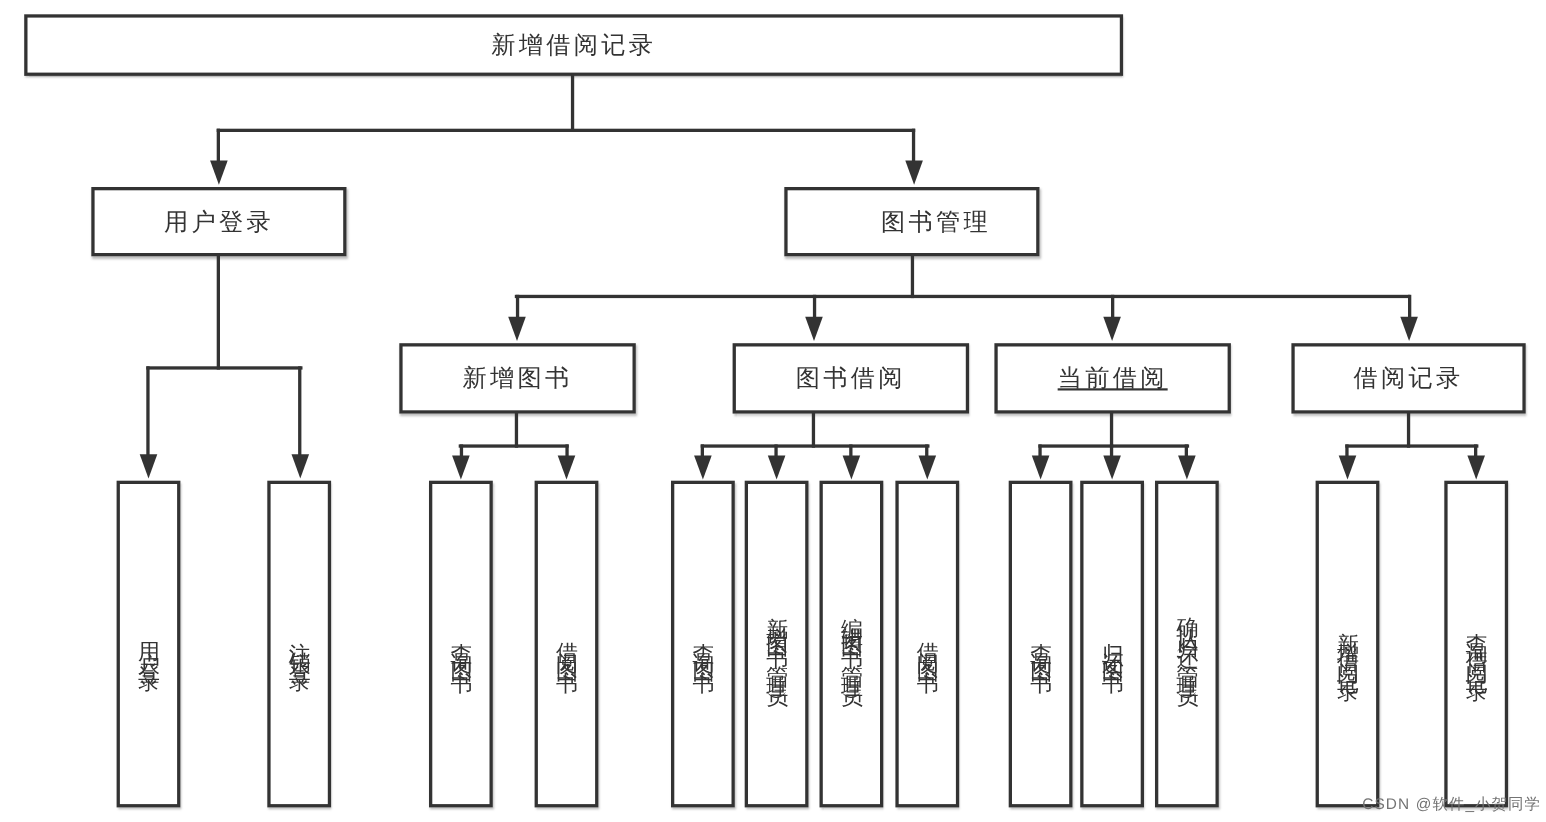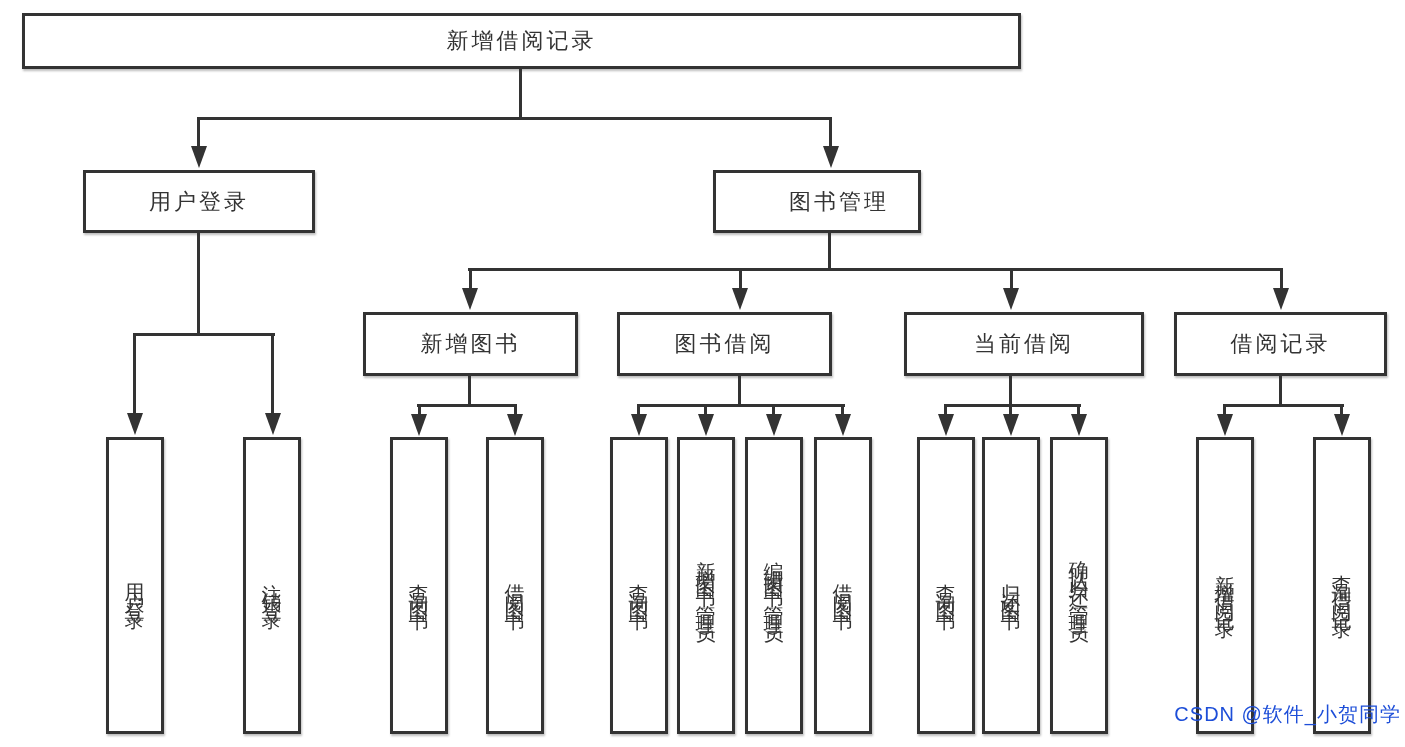--- a/index.html
+++ b/index.html
@@ -23,40 +23,40 @@
     writing-mode:vertical-rl;text-orientation:mixed;
     font-size:20px;letter-spacing:9px;line-height:1;color:#333333;white-space:nowrap;
   }
   .vl,.hl,.st{position:absolute;background:#333333;}
   .ah{
     position:absolute;width:0;height:0;
     border-left:8px solid transparent;border-right:8px solid transparent;
     border-top:22px solid #333333;
   }
   .watermark{
-    position:absolute;right:4px;bottom:19px;z-index:5;
-    font-size:20px;letter-spacing:1px;color:#1d4ed8;
+    position:absolute;right:4px;bottom:7px;z-index:5;
+    font-size:14px;letter-spacing:1px;color:#737373;
   }
 </style>
 </head>
 <body>
 
 <div class="canvas">
 
   <div class="box" style="left:22px;top:13px;width:999px;height:56px;">新增借阅记录</div>
 
   <div class="box" style="left:83px;top:170px;width:232px;height:63px;">用户登录</div>
 
-  <div class="box" style="left:713px;top:170px;width:208px;height:63px;padding-left:44px;">图书管理</div>
+  <div class="box" style="left:713px;top:170px;width:232px;height:63px;padding-left:44px;">图书管理</div>
 
   <div class="box" style="left:363px;top:312px;width:215px;height:64px;">新增图书</div>
 
-  <div class="box" style="left:617px;top:312px;width:215px;height:64px;">图书借阅</div>
+  <div class="box" style="left:666px;top:312px;width:215px;height:64px;">图书借阅</div>
 
-  <div class="box" style="left:904px;top:312px;width:240px;height:64px;">当前借阅</div>
+  <div class="box" style="left:904px;top:312px;width:215px;height:64px;text-decoration:underline;">当前借阅</div>
 
   <div class="box" style="left:1174px;top:312px;width:213px;height:64px;">借阅记录</div>
 
   <div class="leaf" style="left:106px;">
     <span>用户登录</span>
   </div>
   <div class="leaf" style="left:243px;">
     <span>注销登录</span>
   </div>
 

